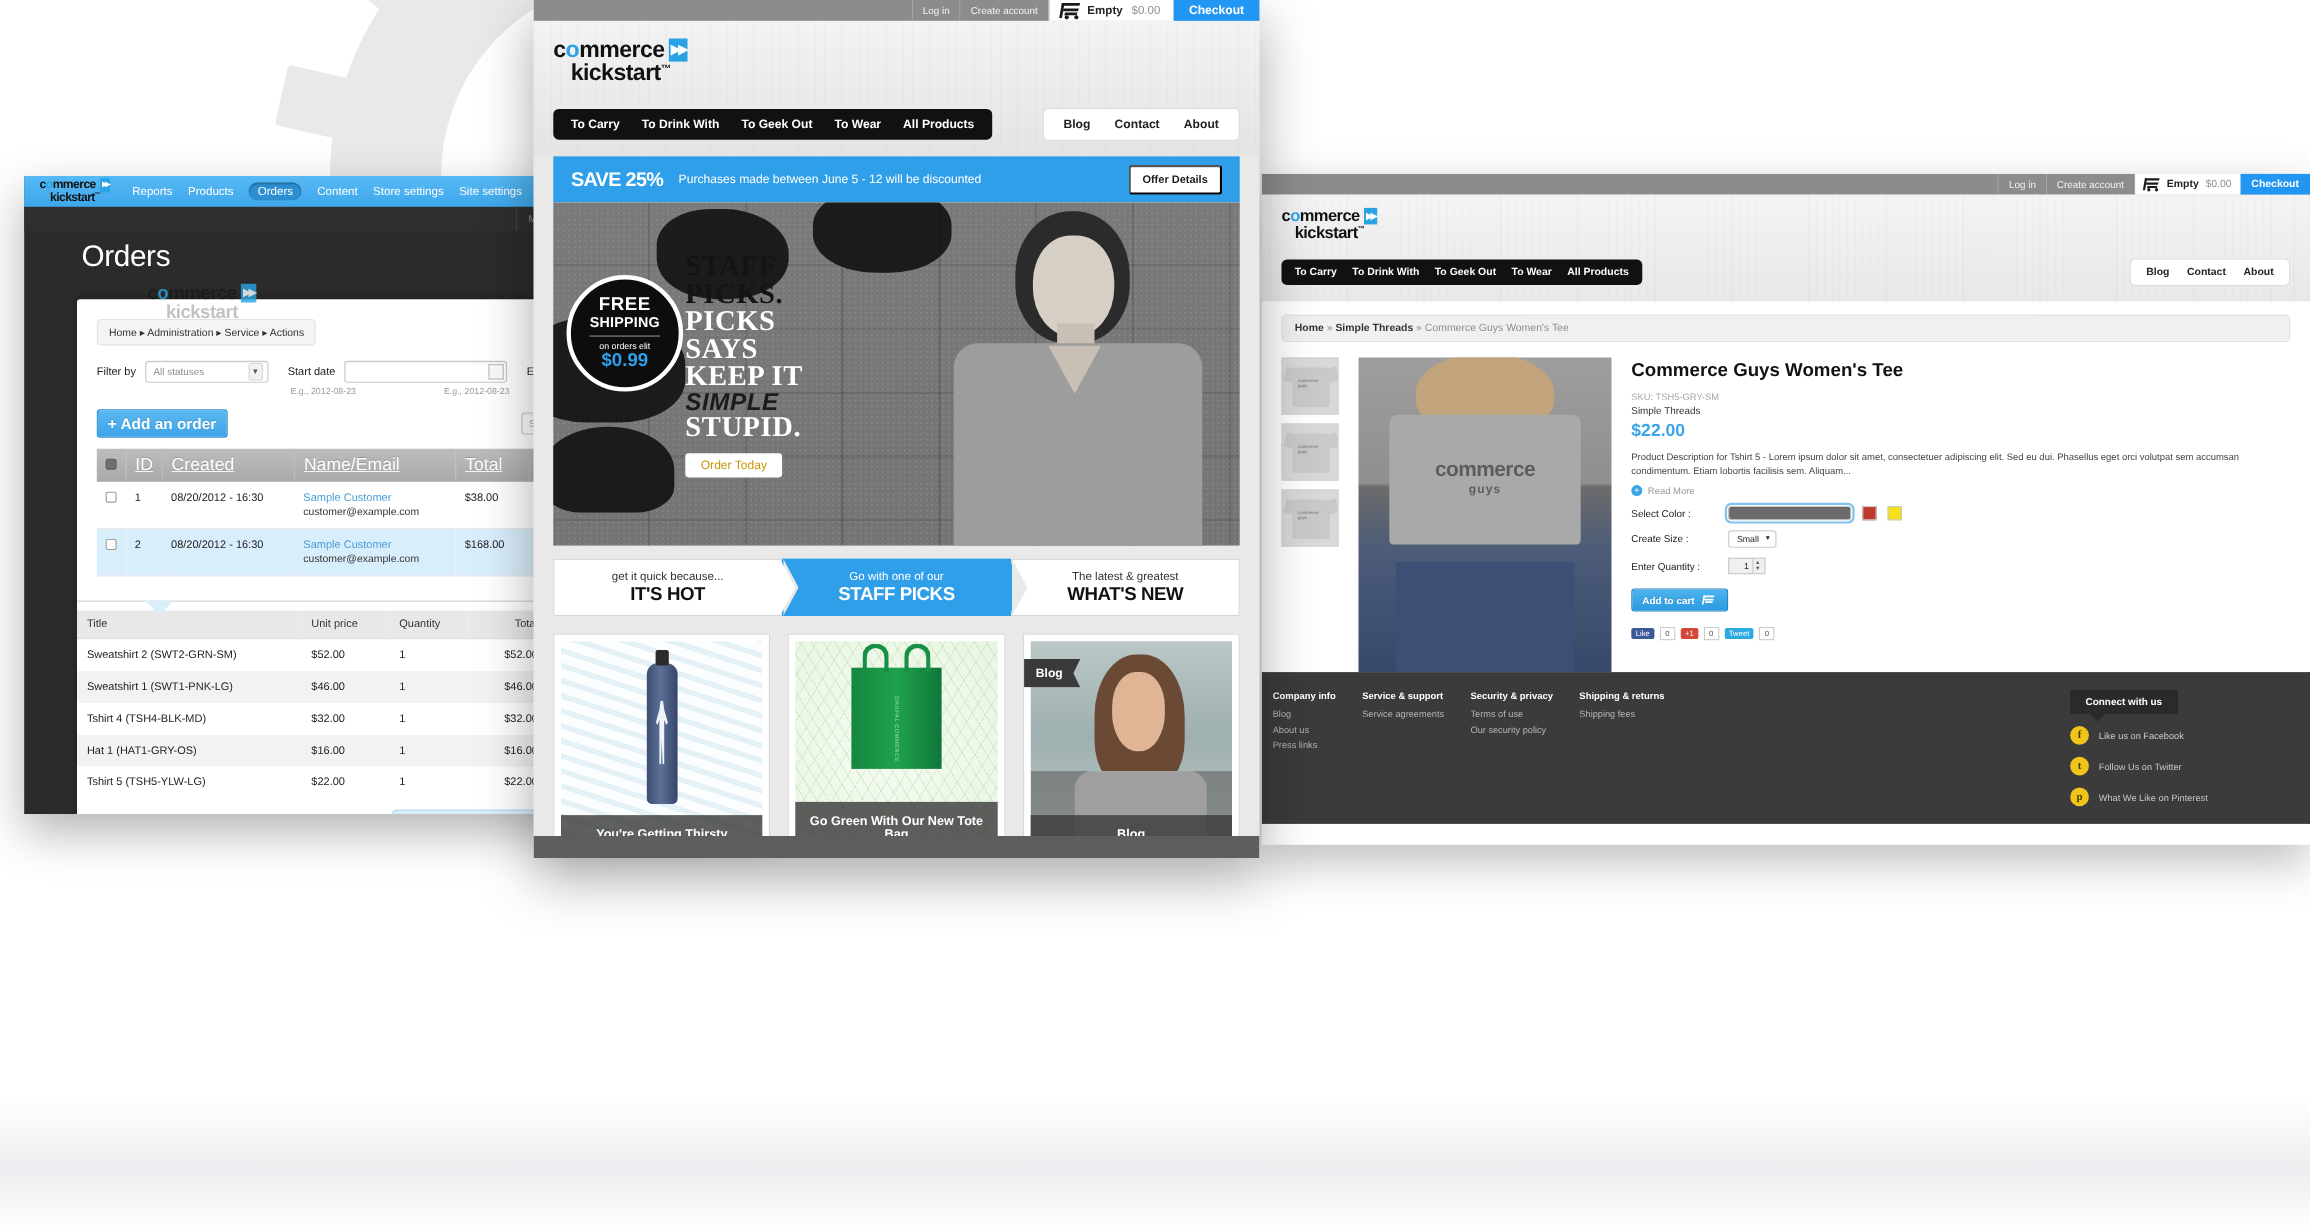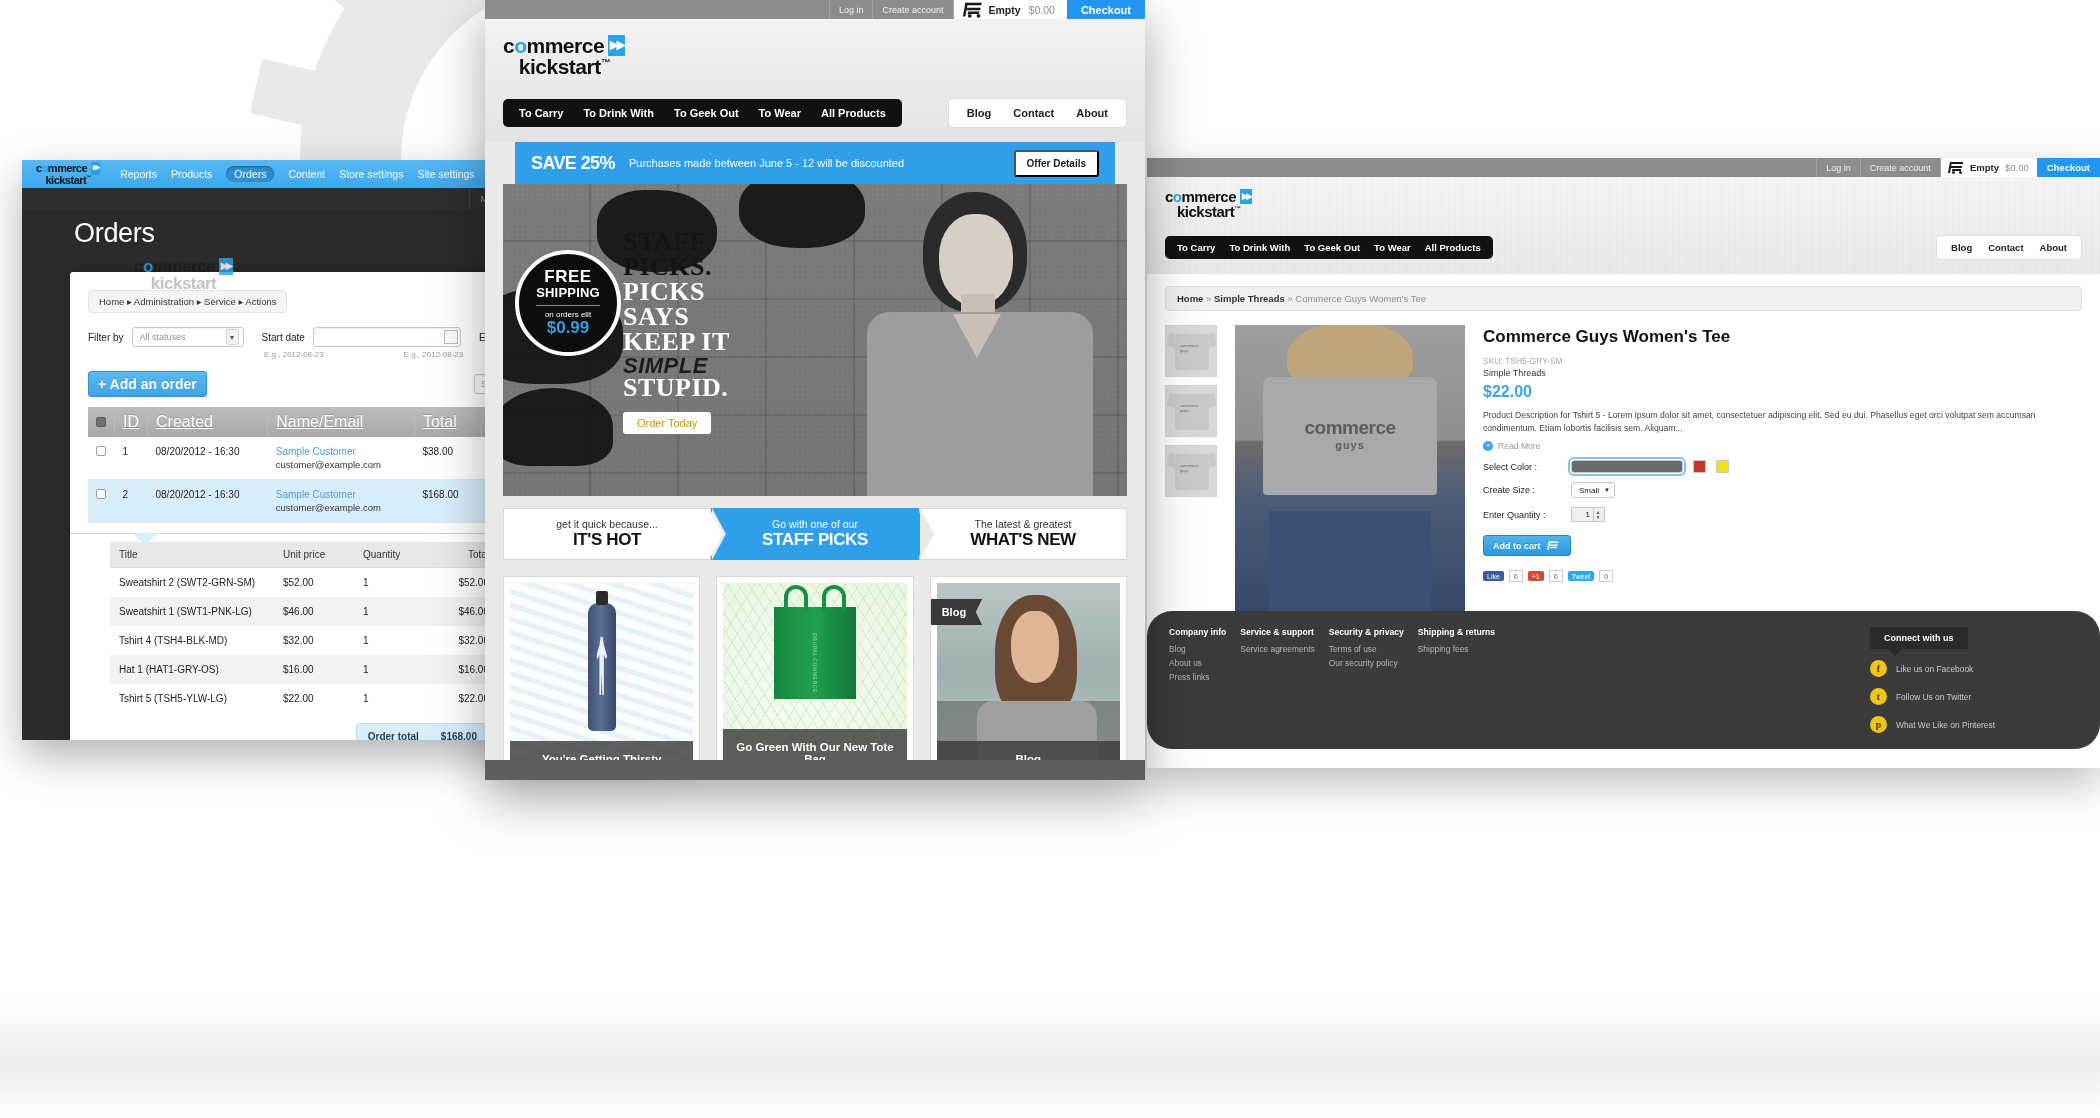--- a/index.html
+++ b/index.html
@@ -313,21 +313,21 @@
     background:linear-gradient(to bottom,#4db4ee,#2a9ae0); color:#fff;
     border:1px solid #2387c6; border-radius:3px; font-size:9px; font-weight:bold;
     padding:4px 9px; display:inline-flex; align-items:center; gap:5px;
     text-shadow:0 -1px 0 rgba(0,0,0,.2);
   }
   .social-row{ display:flex; align-items:center; gap:5px; margin-top:14px; }
   .fbbtn{ background:#3b5998; color:#fff; font-size:7px; padding:1.5px 4px; border-radius:2px; }
   .cnt{ border:1px solid #ccc; background:#fff; font-size:7px; padding:1.5px 4px; color:#555; }
   .gplus{ background:#d34836; color:#fff; font-size:7px; padding:1.5px 4px; border-radius:2px; }
   .twbtn{ background:#2daae1; color:#fff; font-size:7px; padding:1.5px 4px; border-radius:2px; }
-  .p-footer{ background:#3b3b3b; color:#cfcfcf; padding:16px 22px; display:flex; gap:14px; font-size:8.4px;border-radius:25px; }
+  .p-footer{ background:#3b3b3b; color:#cfcfcf; padding:16px 10px; display:flex; gap:24px; font-size:8.4px; }
   .p-footer h5{ color:#fff; font-size:8.6px; margin-bottom:6px; }
   .p-footer a{ color:#b5b5b5; display:block; line-height:1.65; text-decoration:none; }
   .connect{ margin-left:auto; width:208px; position:relative; }
   .connect .tab{
     background:#2a2a2a; color:#fff; font-weight:bold; font-size:9px;
     padding:6px 14px; display:inline-block; position:relative;
   }
   .connect .tab::after{
     content:""; position:absolute; left:18px; bottom:-7px; border-left:7px solid transparent;
     border-right:7px solid transparent; border-top:7px solid #2a2a2a;
@@ -346,21 +346,21 @@
     background:#e9e9e9; box-shadow:0 18px 48px rgba(0,0,0,.35);
     overflow:hidden;
   }
   #win-store .sf-hdr{ position:relative; background:linear-gradient(to bottom,#f3f3f3,#e4e4e4); }
   #win-store .sf-stripes{
     position:absolute; inset:0;
     background-image:repeating-linear-gradient(to right, rgba(0,0,0,.02) 0 1px, transparent 1px 8px);
   }
   .promo{
     background:#2e9fe8; color:#fff; display:flex; align-items:center;
-    padding:0 16px; height:42px; gap:14px; margin:0 30px;
+    padding:0 16px; height:42px; gap:14px; margin:0 18px;
   }
   .promo .save{ font-size:18px; font-weight:bold; letter-spacing:-.6px; }
   .promo .txt{ font-size:11px; }
   .promo .btn{
     margin-left:auto; background:#fff; color:#1b1b1b; font-weight:bold;
     font-size:10px; padding:6px 11px; border-radius:3px;
   }
   .hero{
     margin:0 18px; height:312px; position:relative; overflow:hidden;
     background:#8e8e8e;
@@ -675,21 +675,21 @@
             <span class="email">customer@example.com</span>
           </td>
           <td>$168.00</td>
           <td>Pending</td>
           <td><span class="qbtn">Quick edit</span></td>
         </tr>
       </tbody>
         </table>
     </div>
 
-    <div class="detail-panel" style="margin-top:10px;padding-left:40px;">
+    <div class="detail-panel" style="margin-top:22px;">
       <div class="notch"></div>
       <div style="flex:1; padding:8px 0 0 0;">
         <table class="items">
           <tbody>
               <tr>
             <th>Title</th>
             <th style="width:80px;">Unit price</th>
             <th style="width:72px;">Quantity</th>
             <th class="r" style="width:72px;">Total</th>
           </tr>

